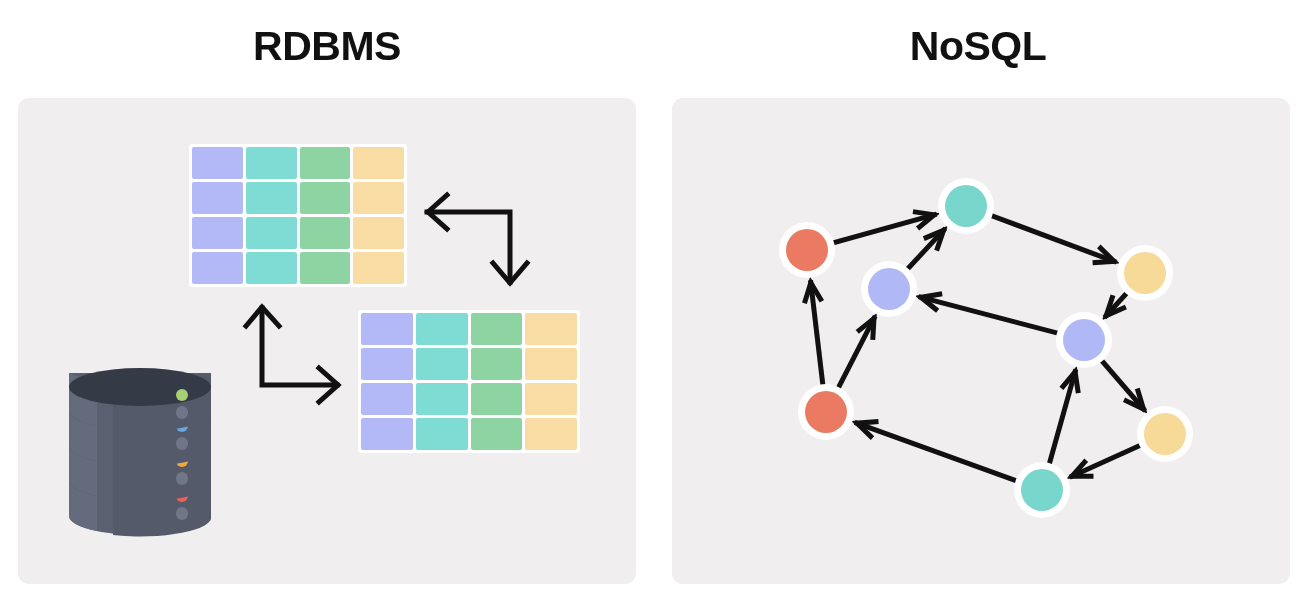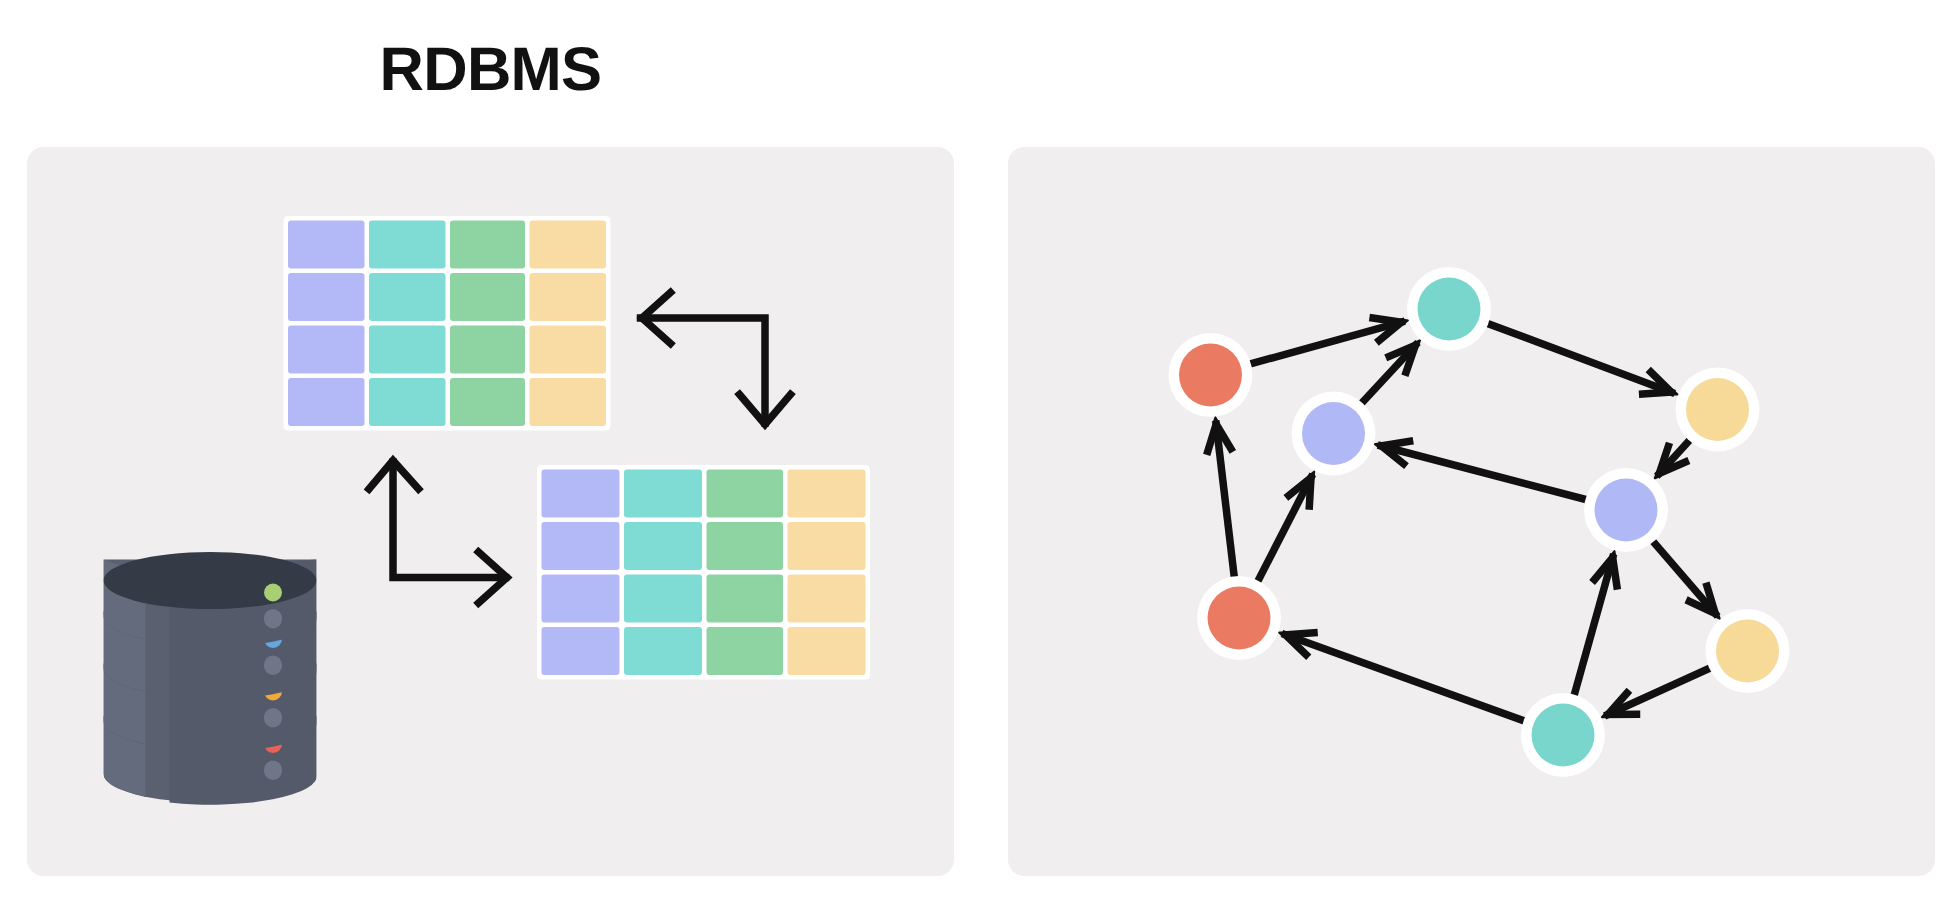--- a/index.html
+++ b/index.html
@@ -101,20 +101,21 @@
     width: 1306px;
     height: 606px;
   }
 </style>
 </head>
 <body>
 
 <div class="canvas">
 
   <div class="title" id="title-rdbms">RDBMS</div>
+  <div class="title" id="title-nosql">NoSQL</div>
 
   <div class="panel" id="panel-rdbms"></div>
   <div class="panel" id="panel-nosql"></div>
 
   <div class="db-stack">
     <svg width="142" height="172" viewBox="0 0 142 172" xmlns="http://www.w3.org/2000/svg">
       <defs>
         <clipPath id="diskClip0">
             <rect x="0" y="0" width="142" height="58"></rect>
           </clipPath>

